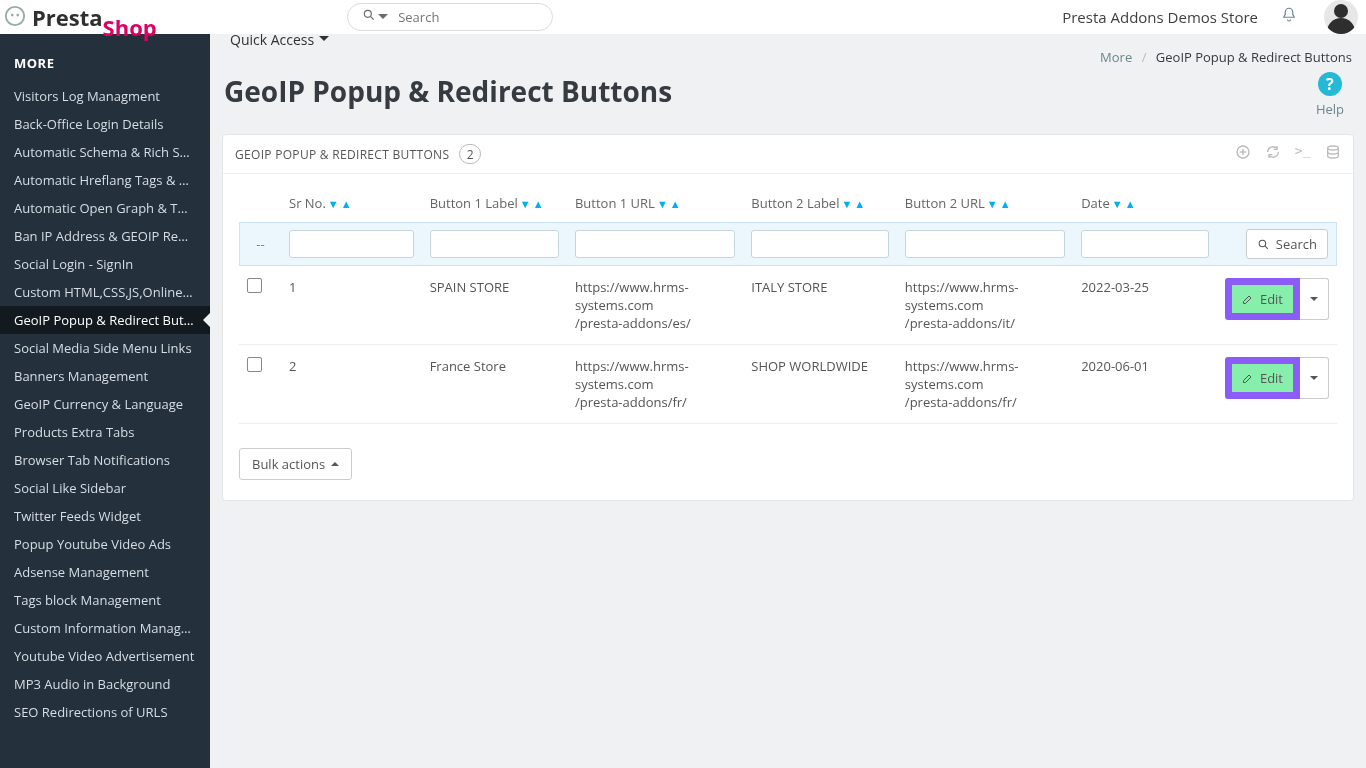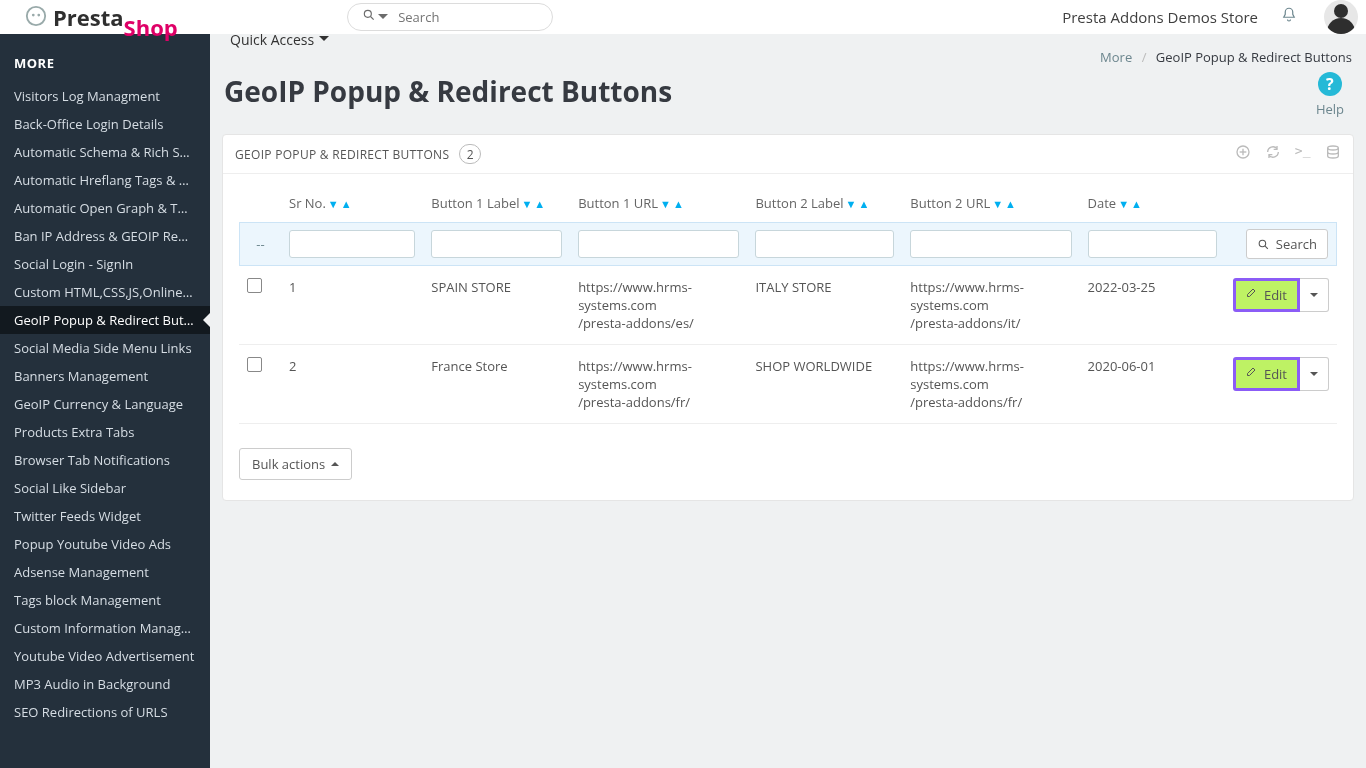--- a/index.html
+++ b/index.html
@@ -1,20 +1,20 @@
 <!DOCTYPE html>
 <html><head>
 <meta charset="utf-8">
 <style>
 * { margin: 0; padding: 0; box-sizing: border-box; font-family: "Open Sans", Helvetica, Arial, sans-serif; }
 html, body { width: 1366px; height: 768px; overflow: hidden; background: #fff; }
 
 
 .topbar { position: fixed; top: 0; left: 0; right: 0; height: 34px; background: #fff; display: flex; align-items: center; padding: 0 8px 0 0; z-index: 10; }
-.logo { width: 210px; height: 34px; display: flex; align-items: center; padding-left: 25px; }
+.logo { width: 210px; height: 34px; display: flex; align-items: center; padding-left: 4px; }
 .logo-text { font-size: 22px; font-weight: 700; color: #5e5e5e; display: flex; align-items: center; }
 .logo-pup { font-size: 24px; margin-right: 6px; color: #a0a0a0; }
 .logo-presta { color: #2f2f2f; }
 .logo-shop { color: #df0067; margin-top: 20px; }
 .quick-access { font-size: 14px; color: #323232; margin-left: 20px; display: flex; align-items: center; cursor: pointer; margin-top: 44px; }
 .chev { border: 5px solid transparent; border-top-color: #323232; margin-left: 5px; margin-top: 4px; }
 .search-wrap { margin-left: 18px; display: flex; align-items: center; border: 1px solid #dcdcdc; border-radius: 20px; height: 28px; padding: 0 14px; }
 .search-ico { font-size: 12px; color: #6c6c6c; }
 .search-wrap .chev { border-top-color: #6c6c6c; margin-left: 2px; }
 .search-input { border: none; outline: none; font-size: 13px; color: #6c6c6c; margin-left: 10px; width: 140px; }
@@ -56,21 +56,21 @@
 .filter-row td { padding:6px 8px; background:#ecf6fd; border-top:1px solid #cce4f6; border-bottom:1px solid #cce4f6; }
 .filter-row td:first-child { border-left:1px solid #cce4f6; }
 .filter-row td:last-child { border-right:1px solid #cce4f6; }
 .fil-inp { width:100%; height:28px; border:1px solid #c7d6db; border-radius:3px; padding:0 6px; font-size:13px; }
 .fil-dash { color:#6c868e; text-align:center; }
 .btn { display:inline-flex; align-items:center; gap:6px; border:1px solid #ccc; background:#fff; color:#555; padding:5px 10px; border-radius:3px; font-size:13px; cursor:pointer; }
 .row-line td { padding:12px 8px; border-bottom:1px solid #eee; color:#555; vertical-align:top; }
 .row-line td.url { color:#555; }
 .chk { width:15px; height:15px; border:1.5px solid #888; border-radius:2px; display:inline-block; cursor:pointer; }
 .edit-group { display:inline-flex; align-items:stretch; }
-.edit-btn { border:3px solid #8b5cf6; background:#bef264; color:#555; padding:5px 10px; border-radius:3px 0 0 3px; font-size:13px; display:inline-flex; gap:6px; cursor:pointer; }
+.edit-btn { border:7px solid #8b5cf6; background:#86efac; color:#555; padding:5px 10px; border-radius:3px 0 0 3px; font-size:13px; display:inline-flex; align-items:center; gap:6px; cursor:pointer; }
 .edit-caret { border:1px solid #ccc; border-left:none; background:#fff; padding:5px 10px; border-radius:0 3px 3px 0; display:inline-flex; align-items:center; cursor:pointer; }
 .caret-down { border:4px solid transparent; border-top-color:#555; margin-top:4px; }
 
 .bulk-actions { margin-top:24px; }
 .bulk-btn { border:1px solid #ccc; background:#fff; padding:6px 12px; border-radius:3px; font-size:13px; color:#555; display:inline-flex; align-items:center; gap:6px; cursor:pointer; }
 .caret-up { border:4px solid transparent; border-bottom-color:#555; margin-bottom:4px; }
 
 .scroll-ind { position:fixed; right:0; top:0; width:14px; height:20px; background:#d0d0d0; }
 
 

